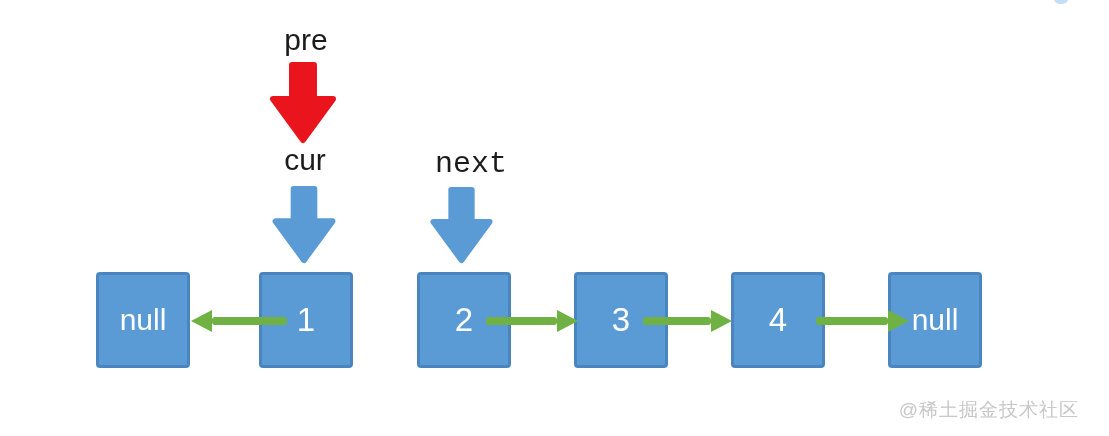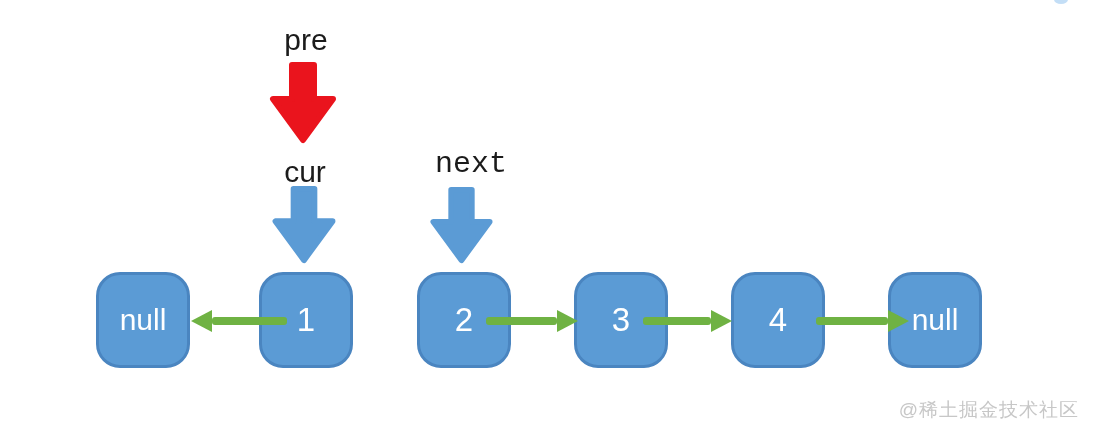--- a/index.html
+++ b/index.html
@@ -24,39 +24,39 @@
   
   .pointer-label{
     position:absolute;
     width:90px;
     text-align:center;
     font-size:30px;
     color:var(--label-color);
     line-height:32px;
   }
   .label-pre{left:261px;top:24px;}
-  .label-cur{left:260px;top:144px;margin-top:12px;}
+  .label-cur{left:260px;top:144px;}
   .label-next{left:426px;top:148px;font-family:Liberation Mono, monospace;}
 
   
   .down-arrow{position:absolute;display:block;}
   .arrow-pre{left:268px;top:61px;width:70px;height:84px;}
   .arrow-cur{left:271px;top:185px;width:66px;height:80px;}
   .arrow-next{left:429px;top:186px;width:65px;height:79px;}
 
   
   .node{
     position:absolute;
     top:272px;
     width:94px;
     height:96px;
     box-sizing:border-box;
     background:var(--node-fill);
     border:3px solid var(--node-border);
-    border-radius:24px;
+    border-radius:4px;
     display:flex;
     align-items:center;
     justify-content:center;
     color:#ffffff;
     font-size:30px;
     z-index:1;
   }
   .node .digit{font-size:33px;}
   .node-0{left:96px;}
   .node-1{left:259px;}

